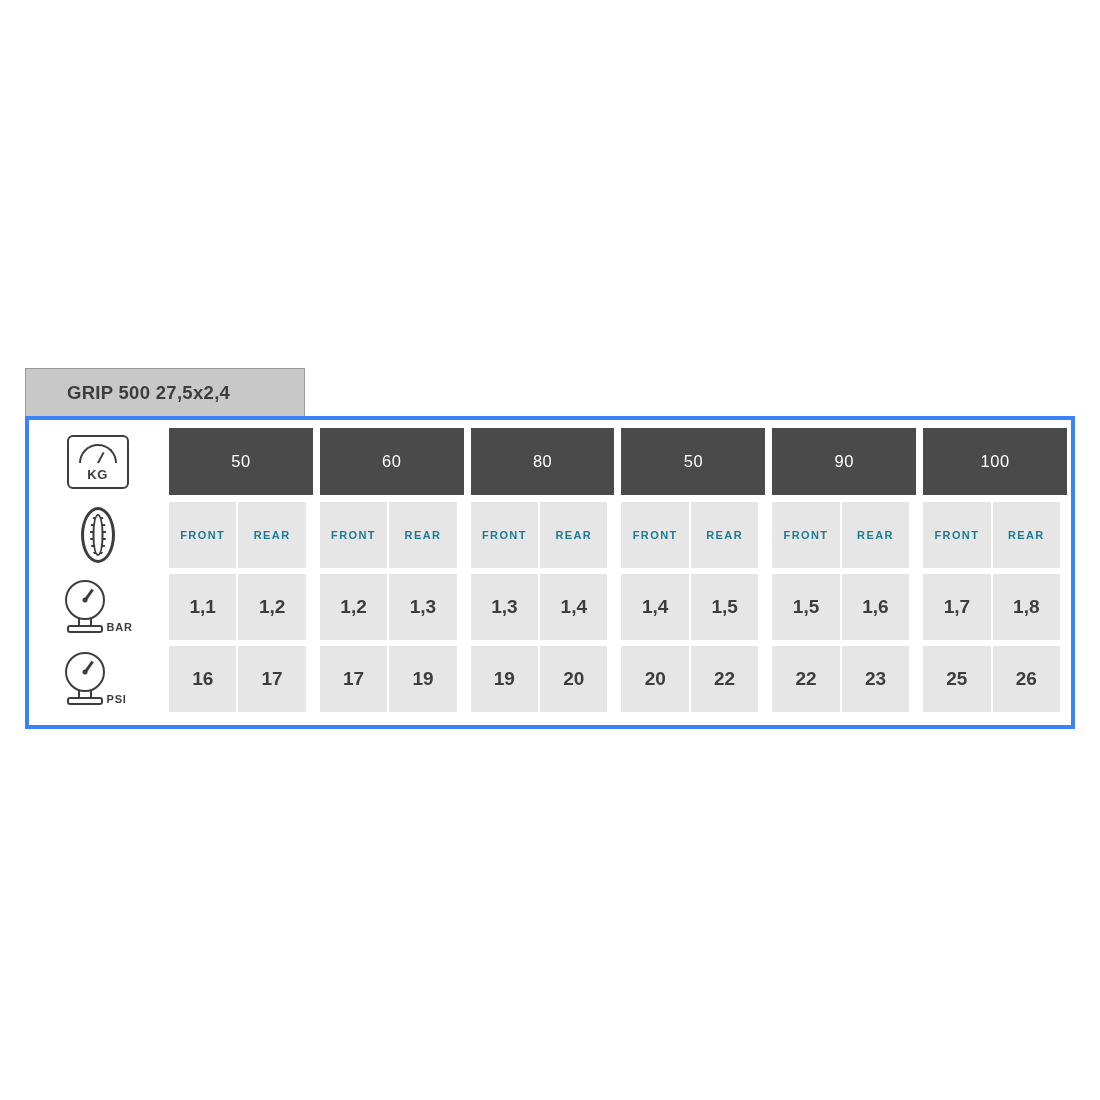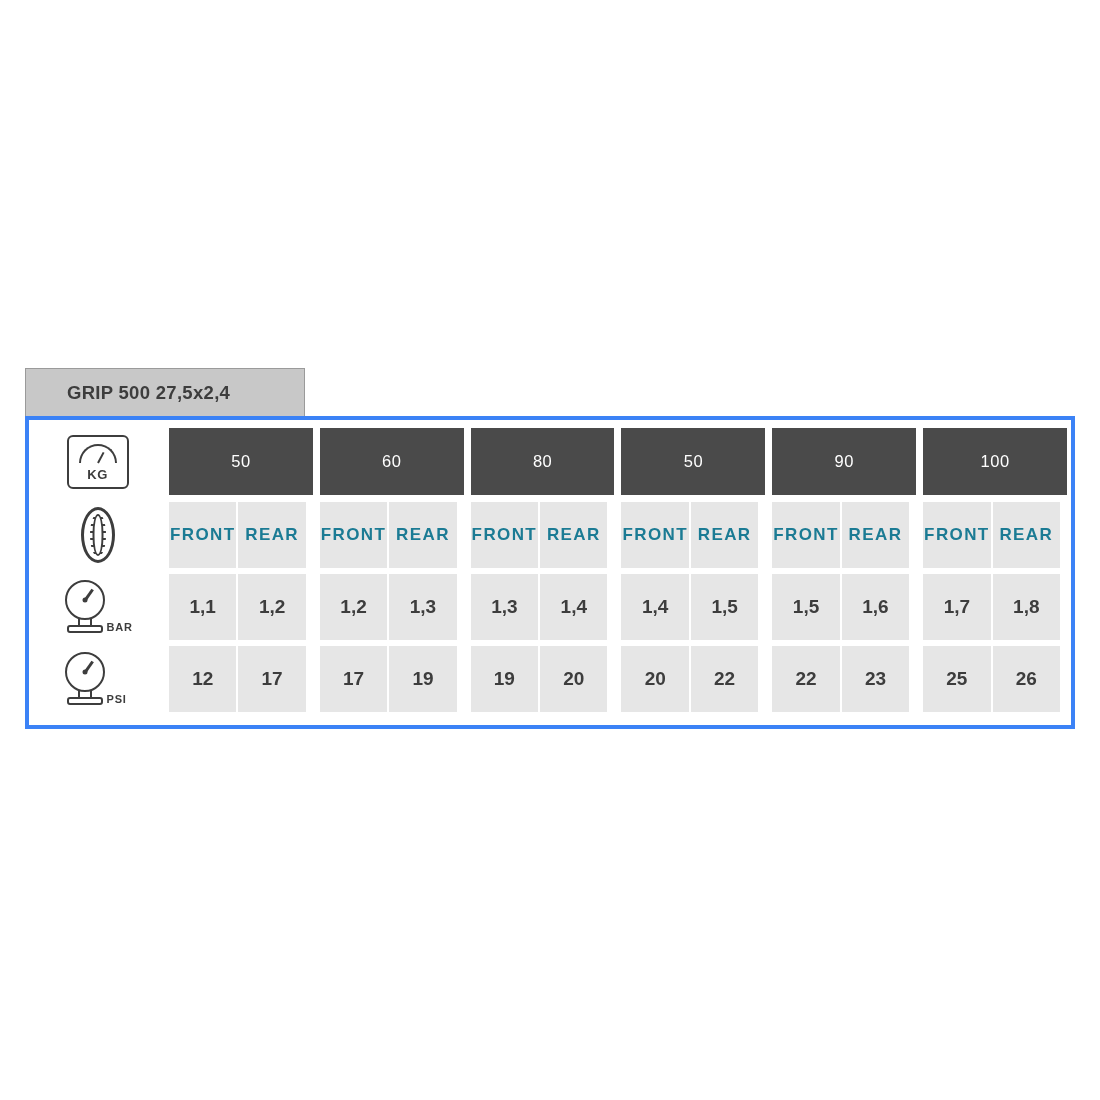--- a/index.html
+++ b/index.html
@@ -99,21 +99,21 @@
     display: flex;
     align-items: center;
     justify-content: center;
     margin: 3px 1px;
     box-sizing: border-box;
   }
   .cell.pair-start { margin-left: 7px; }
   .cell.pair-end { margin-right: 7px; }
 
   .fr-label {
-    font-size: 17px;
+    font-size: 11px;
     font-weight: bold;
     letter-spacing: 1.4px;
     color: #1b7b94;
   }
   .val {
     font-size: 19px;
     font-weight: bold;
     color: #3d3d3d;
   }
 
@@ -385,21 +385,21 @@
       <div class="rowlabel">
         <div class="icon-gauge">
           <div class="face"></div>
           <div class="neck"></div>
           <div class="base"></div>
           <div class="unit">PSI</div>
         </div>
       </div>
 
       <div class="cell pair-start">
-          <span class="val">12</span>
+          <span class="val">16</span>
         </div>
       <div class="cell pair-end">
           <span class="val">17</span>
         </div>
       <div class="cell pair-start">
           <span class="val">17</span>
         </div>
       <div class="cell pair-end">
           <span class="val">19</span>
         </div>

